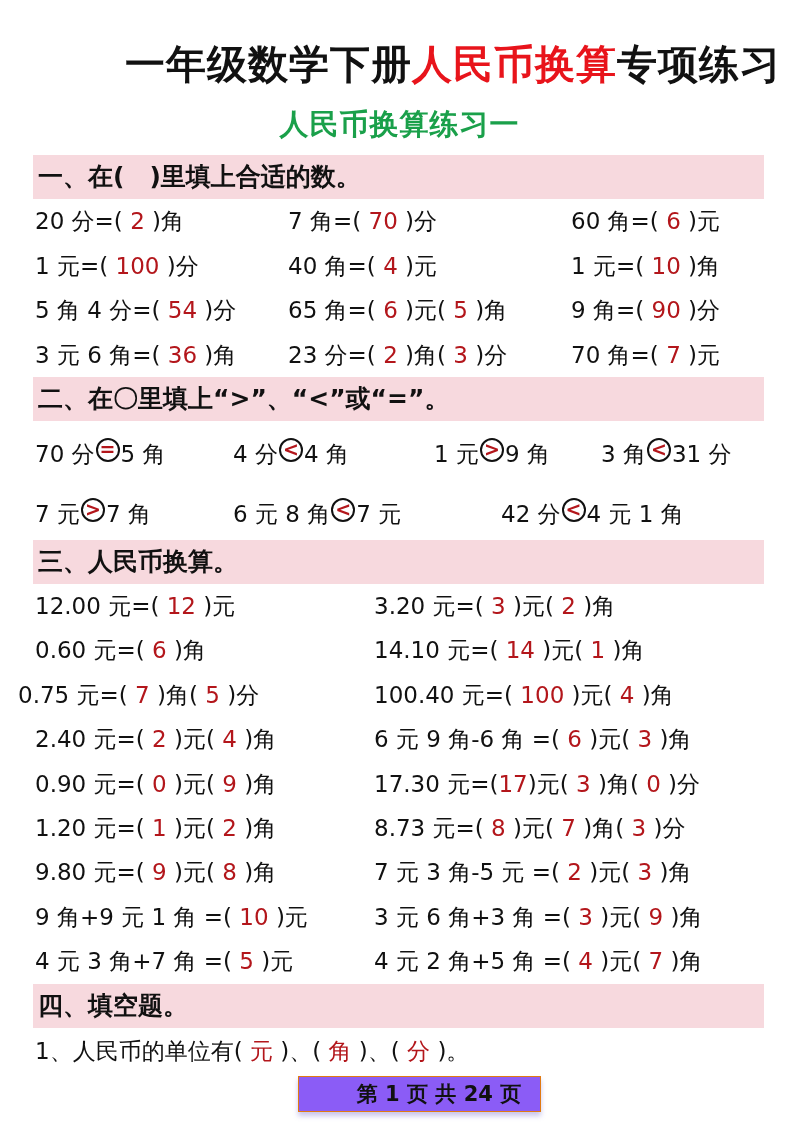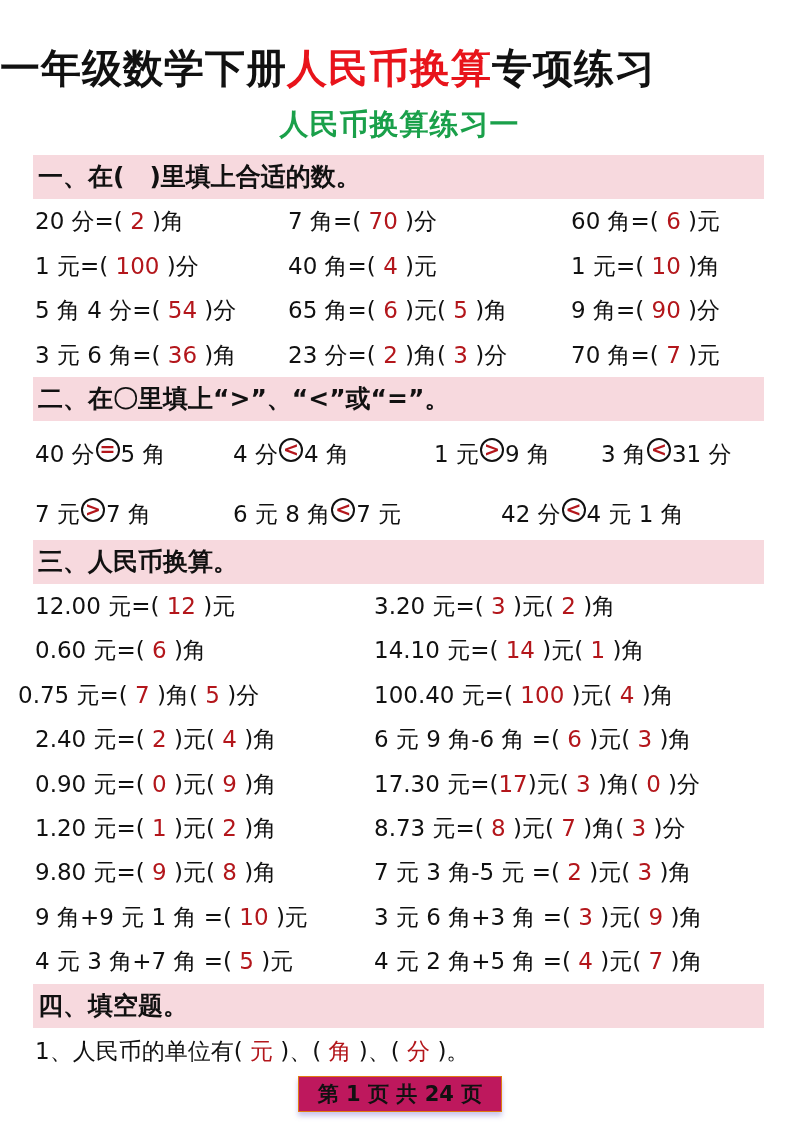--- a/index.html
+++ b/index.html
@@ -1,37 +1,37 @@
 <!DOCTYPE html>
 <html><head>
 <meta charset="utf-8">
 <style>
   html, body { margin: 0; padding: 0; background: #ffffff; }
   body { width: 799px; height: 1122px; position: relative; overflow: hidden;
          font-family: "DejaVu Sans", "Liberation Sans", sans-serif; color: #111; }
-  .title { position: absolute; left: 0; top: 42px; width: 781px; text-align: left;
+  .title { position: absolute; left: 0; top: 42px; width: 781px; text-align: right;
            font-size: 40px; font-weight: bold; letter-spacing: 1px; line-height: 52px;
-           font-family: Liberation Sans, sans-serif; }
+           font-family: Liberation Mono, monospace; }
   .title .hl { color: #e8141b; }
   .subtitle { position: absolute; left: 0; top: 104px; width: 799px; text-align: center;
               font-size: 29px; font-weight: bold; color: #1aa04a; line-height: 40px; letter-spacing: 1px;
               font-family: "DejaVu Sans", sans-serif; }
   .band { position: absolute; left: 33px; width: 731px; height: 44px; background: #f7d9de; }
   .band-text { position: absolute; left: 38px; font-size: 25px; font-weight: bold; line-height: 44px;
                font-family: "DejaVu Sans", sans-serif; white-space: pre; }
   .row { position: absolute; font-size: 23px; line-height: 30px; white-space: pre;
          font-family: "DejaVu Sans", sans-serif; }
   .ans { color: #b3161b; }
   .circ { display: inline-block; width: 24px; height: 24px; border: 2px solid #111; border-radius: 50%;
           box-sizing: border-box; vertical-align: 6px; text-align: center; line-height: 19px;
           font-size: 19px; color: #b3161b; font-weight: bold; margin: 0 1px; }
   .page-badge { position: absolute; left: 298px; top: 1076px; width: 202px; height: 34px;
-                background: #be185d; border: 1px solid #e07a12; box-shadow: 0 4px 5px rgba(100,90,200,0.35);
+                background: #8b5cf6; border: 1px solid #e07a12; box-shadow: 0 4px 5px rgba(100,90,200,0.35);
                 font-size: 21px; line-height: 34px; text-align: center; font-weight: bold; white-space: pre;
-                font-family: "DejaVu Sans", sans-serif; }
+                font-family: "DejaVu Sans", sans-serif; padding-left: 39px; }
 </style>
 </head>
 <body>
 
 <div class="title"><span>一年级数学下册</span><span class="hl">人民币换算</span><span>专项练习</span></div>
 <div class="subtitle">人民币换算练习一</div>
 
 <div class="band" style="top:155px"></div>
 <div class="band-text" style="top:155px">一、在(　)里填上合适的数。</div>
 <div id="sec1">
@@ -45,21 +45,21 @@
     <div class="row" style="left: 288px; top: 295px;"><span>65 角=( </span><span class="ans">6</span><span> )元( </span><span class="ans">5</span><span> )角</span></div>
     <div class="row" style="left: 571px; top: 295px;"><span>9 角=( </span><span class="ans">90</span><span> )分</span></div>
     <div class="row" style="left: 35px; top: 339.5px;"><span>3 元 6 角=( </span><span class="ans">36</span><span> )角</span></div>
     <div class="row" style="left: 288px; top: 339.5px;"><span>23 分=( </span><span class="ans">2</span><span> )角( </span><span class="ans">3</span><span> )分</span></div>
     <div class="row" style="left: 571px; top: 339.5px;"><span>70 角=( </span><span class="ans">7</span><span> )元</span></div>
   </div>
 
 <div class="band" style="top:377px"></div>
 <div class="band-text" style="top:377px">二、在〇里填上“&gt;”、“&lt;”或“=”。</div>
 <div id="sec2">
-    <div class="row" style="left: 35px; top: 438px;"><span>40 分</span><span class="circ">=</span><span>5 角</span></div>
+    <div class="row" style="left: 35px; top: 438px;"><span>70 分</span><span class="circ">=</span><span>5 角</span></div>
     <div class="row" style="left: 233px; top: 438px;"><span>4 分</span><span class="circ">&lt;</span><span>4 角</span></div>
     <div class="row" style="left: 418px; top: 438px; margin-left: 16px;"><span>1 元</span><span class="circ">&gt;</span><span>9 角</span></div>
     <div class="row" style="left: 601px; top: 438px;"><span>3 角</span><span class="circ">&lt;</span><span>31 分</span></div>
     <div class="row" style="left: 35px; top: 498px;"><span>7 元</span><span class="circ">&gt;</span><span>7 角</span></div>
     <div class="row" style="left: 233px; top: 498px;"><span>6 元 8 角</span><span class="circ">&lt;</span><span>7 元</span></div>
     <div class="row" style="left: 501px; top: 498px;"><span>42 分</span><span class="circ">&lt;</span><span>4 元 1 角</span></div>
   </div>
 
 <div class="band" style="top:540px"></div>
 <div class="band-text" style="top:540px">三、人民币换算。</div>

